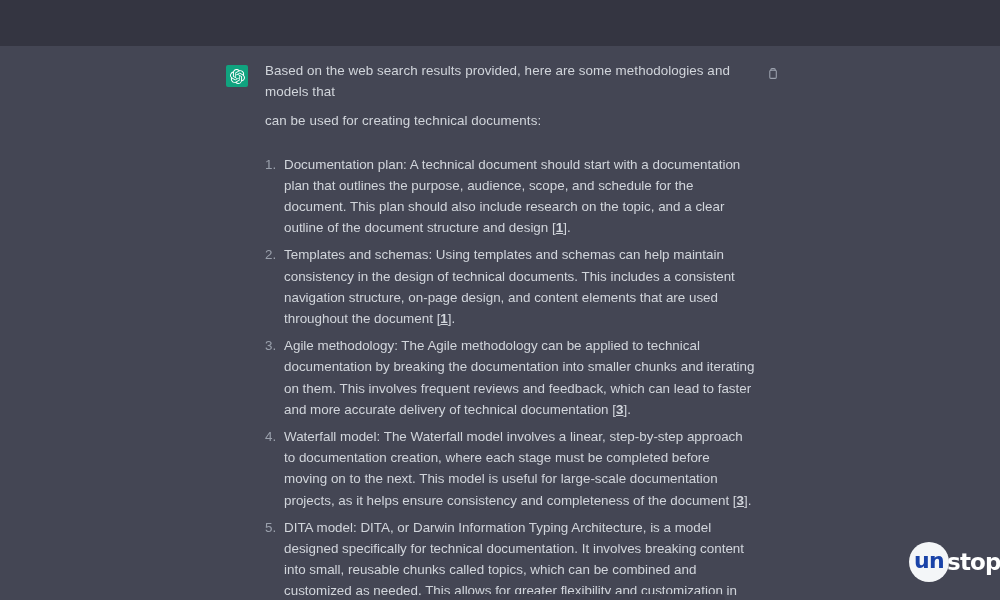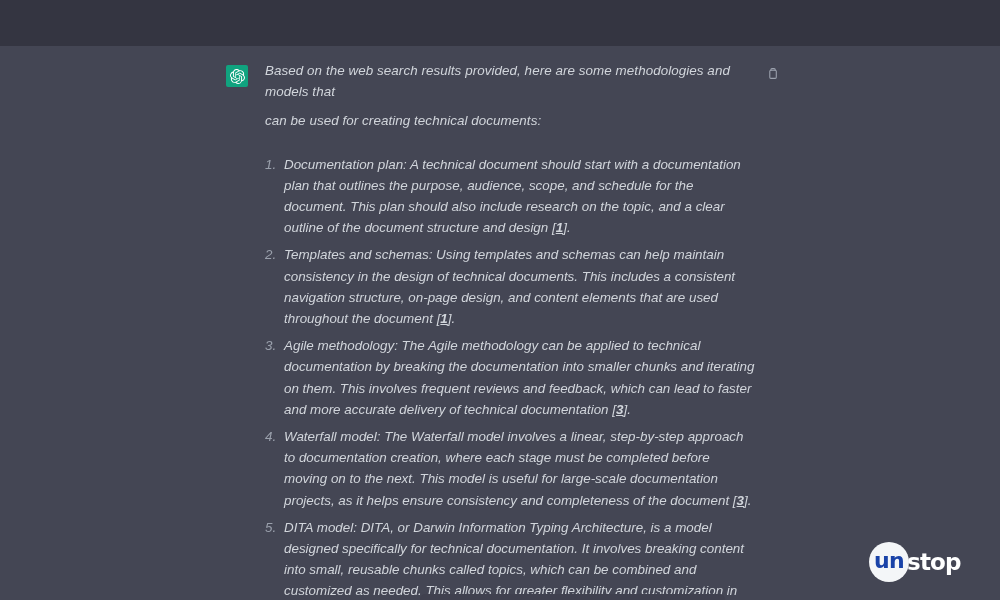--- a/index.html
+++ b/index.html
@@ -22,21 +22,20 @@
     width: 1000px; height: 46px;
     background: #343541;
   }
 
   
   #conversation {
     position: absolute;
     left: 0; top: 46px;
     width: 915px; height: 554px;
     background: #444654;
-    font-style: italic;
   }
 
   
   #message-row {
     position: absolute;
     left: 0; top: 0;
     width: 1000px;
   }
 
   #avatar {
@@ -130,20 +129,21 @@
   }
   #watermark .mark-circle {
     position: relative;
     width: 40px; height: 40px;
     border-radius: 50%;
     background: #f4f6f8;
     display: flex;
     align-items: center;
     justify-content: center;
     z-index: 1;
+    margin-left: 40px;
   }
   #watermark .mark-un {
     font-family: "DejaVu Sans", sans-serif;
     font-weight: bold;
     font-size: 22px;
     color: #1a43a8;
     letter-spacing: -.6px;
     line-height: 1;
     padding-bottom: 2px;
   }

